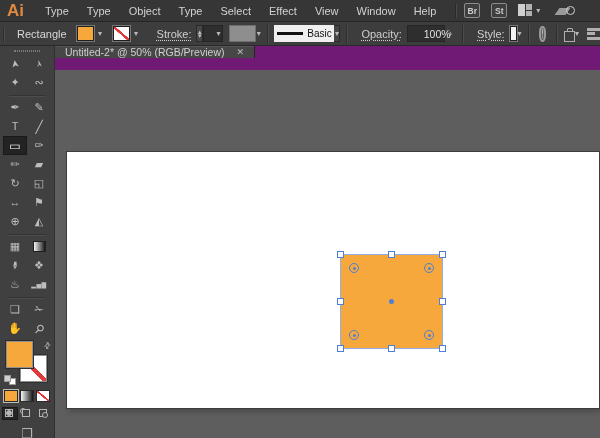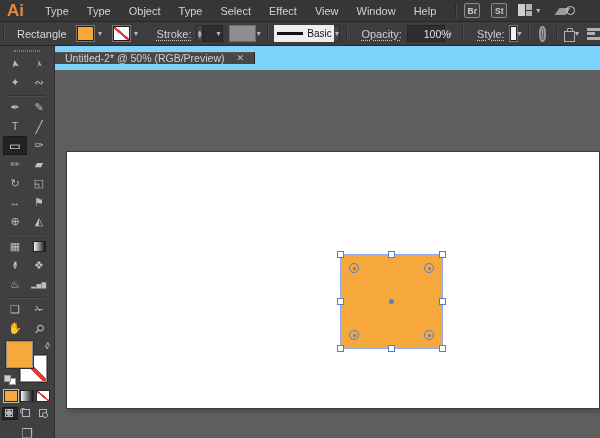--- a/index.html
+++ b/index.html
@@ -104,21 +104,21 @@
   .mode-btn.active { background:#262626; box-shadow:inset 0 0 0 1px #1a1a1a; }
   .mode-btn .sq { position:absolute; left:3px; top:2px; width:8px; height:8px; border:1px solid #b5b5b5; }
   .mode-btn .ci { position:absolute; width:6px; height:6px; border:1px solid #b5b5b5; border-radius:50%; background:#404040; }
   .mode-btn.m1 .ci { left:4px; top:3px; background:#b5b5b5; }
   .mode-btn.m2 .ci { left:1px; top:1px; z-index:-0; } .mode-btn.m2 .sq { background:#404040; }
   .mode-btn.m3 .ci { left:6px; top:5px; }
   .screen-mode { margin-top:6px; color:#b5b5b5; font-size:13px; }
 
   
   .right-col { flex:1; display:flex; flex-direction:column; min-width:0; }
-  .tabbar { flex:0 0 24px; background:#7dd3fc; display:flex; align-items:center; }
+  .tabbar { flex:0 0 24px; background:#701a75; display:flex; align-items:flex-start; }
   .tab { background:#474747; display:flex; align-items:center; gap:12px; padding:0 10px;
          border-right:1px solid #242424; box-shadow:inset 0 1px 0 #555; }
   .tab-title { font-size:10.5px; color:#d0d0d0; }
   .tab-close { color:#c0c0c0; font-size:9px; }
   .canvas { flex:1; background:var(--canvas); position:relative; overflow:hidden; }
   .artboard { position:absolute; left:12px; top:82px; width:532px; height:256px; background:#ffffff;
               box-shadow:0 0 0 1px #3c3c3c, 2px 3px 6px rgba(0,0,0,0.25); }
 
   
   .art-rect { position:absolute; left:286px; top:185px; width:101px; height:93px; background:var(--fill);

